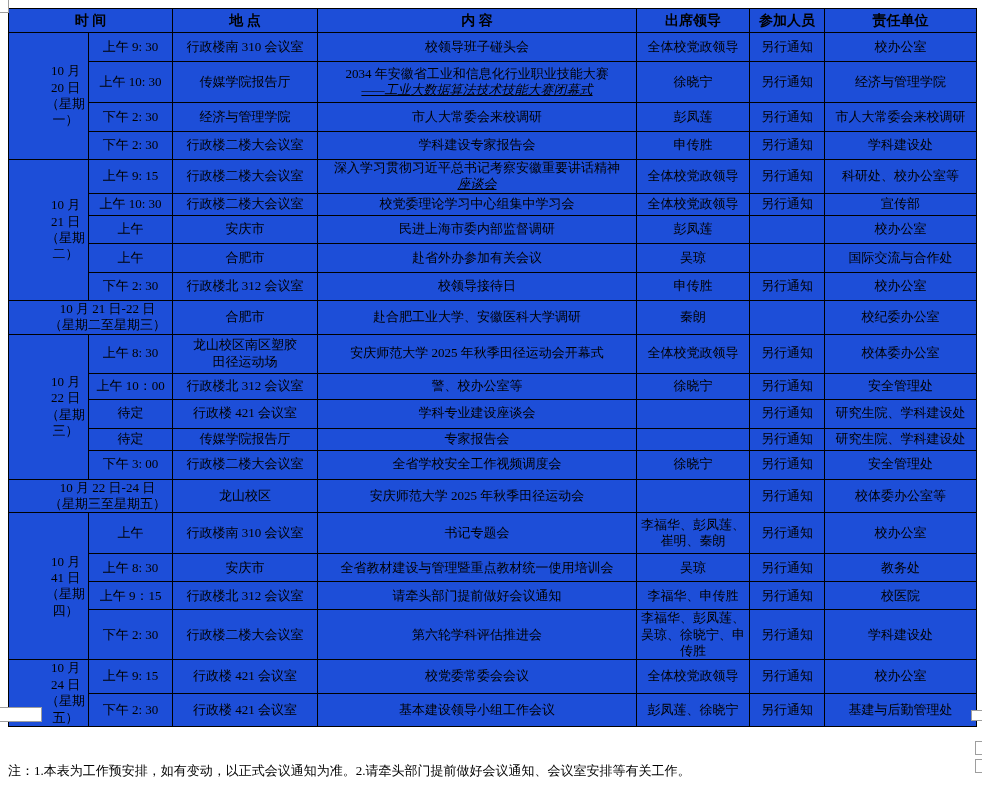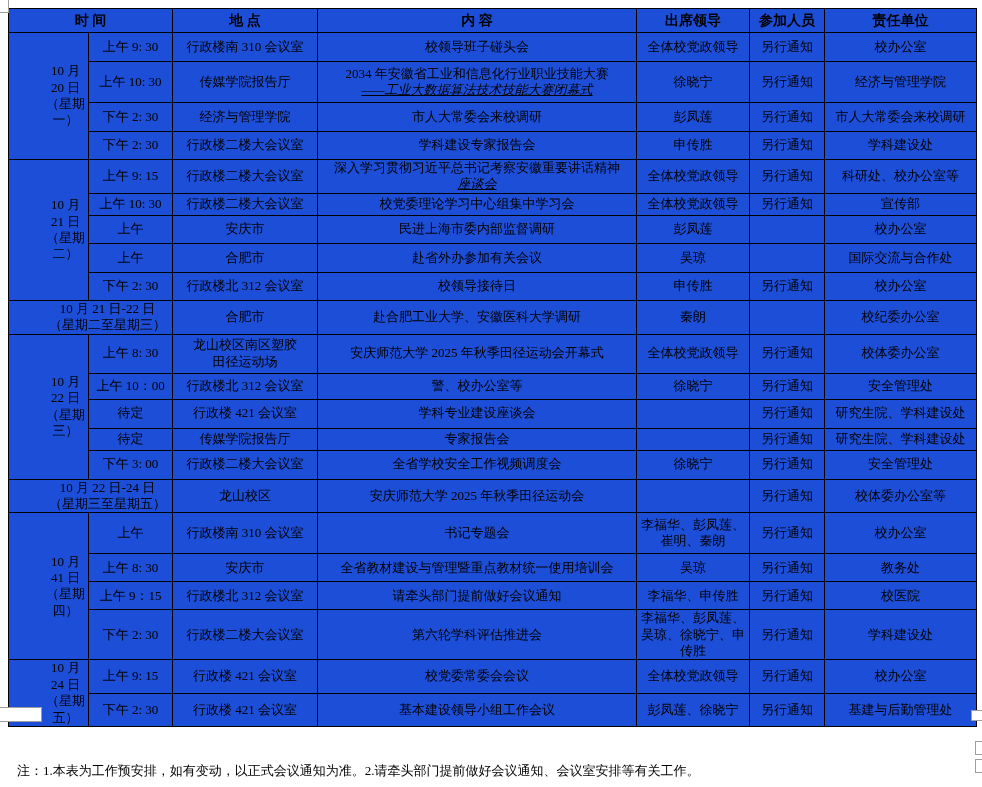--- a/index.html
+++ b/index.html
@@ -18,21 +18,21 @@
   tr.h30{height:30px}tr.h32{height:32px}tr.h35{height:35px}tr.h39{height:39px}
   tr.h41{height:41px}tr.h50{height:50px}
   td.noTop{border-top:none;}
   .divider{position:absolute;left:0;top:713px;width:982px;height:2px;background:#c9c9c9;z-index:0;}
   .handle{position:absolute;background:#fff;border:1px solid #9e9e9e;z-index:3;}
   .h-tl{left:-3px;top:-3px;width:10px;height:14px;}
   .h-left{left:-2px;top:707px;width:42px;height:13px;}
   .h-right1{left:971px;top:710px;width:14px;height:9px;}
   .h-right2{left:975px;top:741px;width:9px;height:12px;border-right:none;}
   .h-right3{left:975px;top:759px;width:9px;height:12px;border-right:none;}
-  .note{position:absolute;left:17px;top:762px;width:960px;font-size:13px;z-index:2;}
+  .note{position:absolute;left:8px;top:762px;width:960px;font-size:13px;z-index:2;}
 </style>
 </head>
 <body>
 
 <div class="page">
   <div class="divider"></div>
   <div class="handle h-tl"></div>
   <div class="handle h-left"></div>
   <div class="handle h-right1"></div>
   <div class="handle h-right2"></div>

